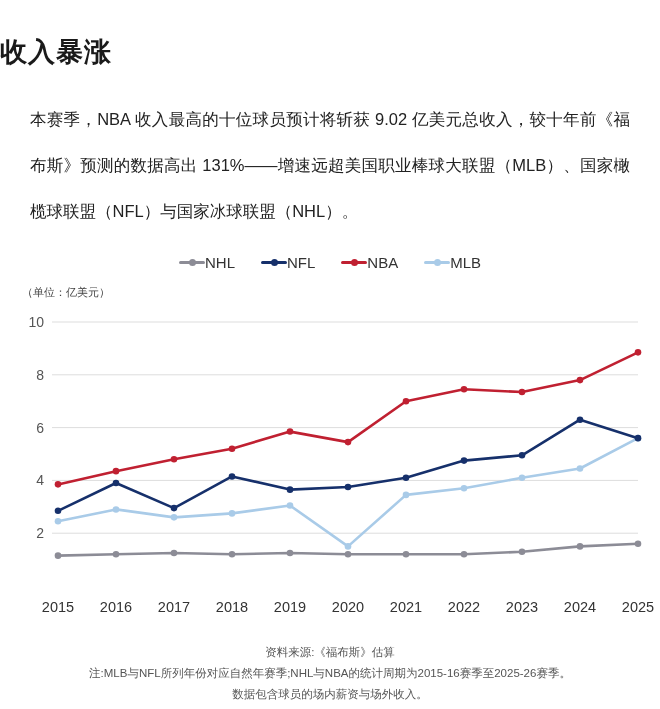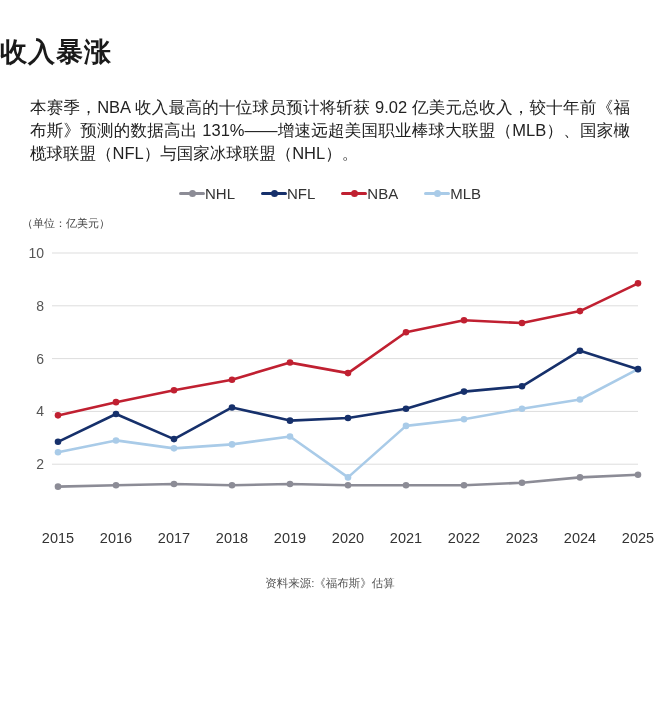--- a/index.html
+++ b/index.html
@@ -25,21 +25,21 @@
     text-align: left;
     font-size: 27px;
     font-weight: bold;
     color: #1a1a1a;
     margin-top: 34px;
     letter-spacing: 1px;
   }
   .lede {
     margin: 26px 30px 0 30px;
     font-size: 16.5px;
-    line-height: 23px;
+    line-height: 46px;
     color: #222;
     text-align: justify;
     text-justify: inter-ideograph;
   }
   .legend {
     display: flex;
     justify-content: center;
     align-items: center;
     gap: 26px;
     margin-top: 20px;
@@ -189,15 +189,17 @@
         <circle cx="406" cy="97.20000000000002" r="3.3" fill="#c02031"></circle>
         <circle cx="464" cy="85.32000000000001" r="3.3" fill="#c02031"></circle>
         <circle cx="522" cy="87.96000000000001" r="3.3" fill="#c02031"></circle>
         <circle cx="580" cy="76.07999999999998" r="3.3" fill="#c02031"></circle>
         <circle cx="638" cy="48.36" r="3.3" fill="#c02031"></circle>
       </svg>
   </div>
 
   <div class="footnotes">
     <div>资料来源:《福布斯》估算</div>
+    <div>注:MLB与NFL所列年份对应自然年赛季;NHL与NBA的统计周期为2015-16赛季至2025-26赛季。</div>
+    <div>数据包含球员的场内薪资与场外收入。</div>
   </div>
 
 </div>
 
 </body></html>

